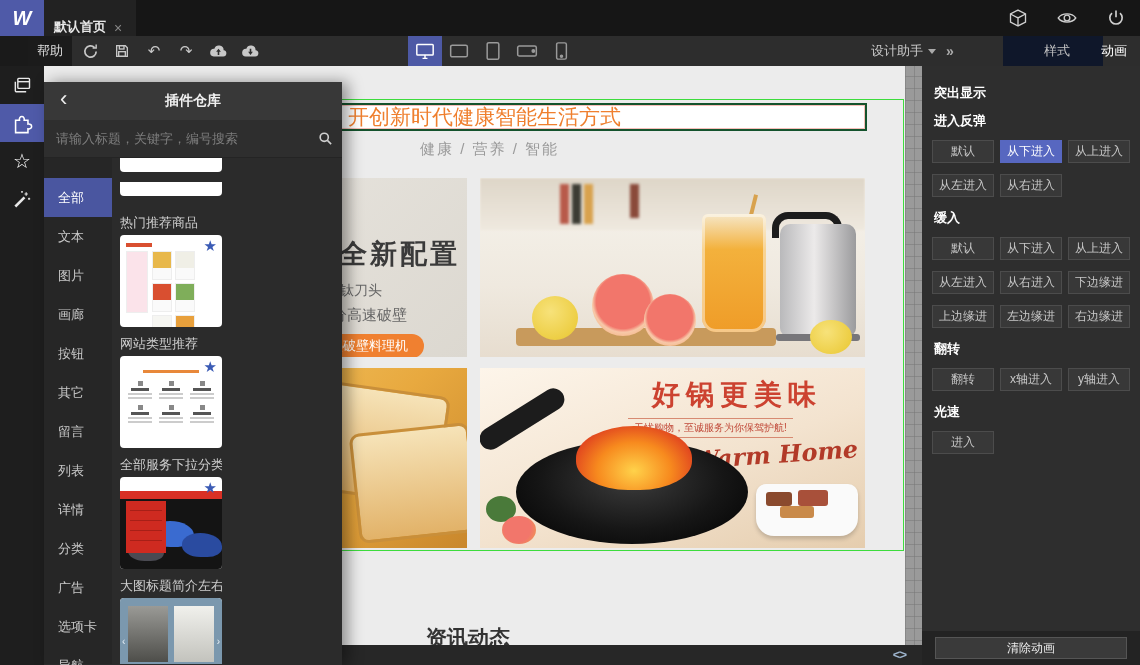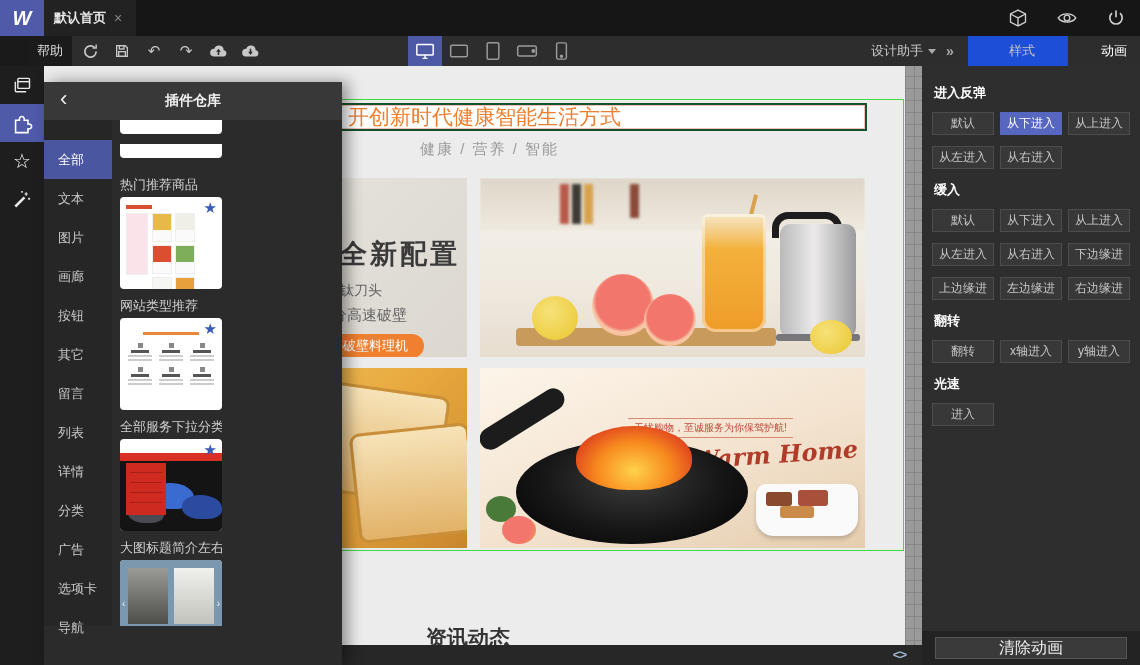--- a/index.html
+++ b/index.html
@@ -6,42 +6,42 @@
   html,body { width:1140px; height:665px; overflow:hidden; background:#1a1a1a;
               font-family:"Liberation Sans","DejaVu Sans",sans-serif; }
   #app { position:relative; width:1140px; height:665px; }
 
   
   #topbar { position:absolute; left:0; top:0; width:1140px; height:36px; background:#161616; }
   #logo { position:absolute; left:0; top:0; width:44px; height:36px; background:#4f5aa8;
           color:#fff; font-weight:bold; font-style:italic; font-size:20px;
           display:flex; align-items:center; justify-content:center; }
   #page-tab { position:absolute; left:44px; top:0; width:92px; height:36px; background:#222;
-              display:flex; align-items:center; gap:8px; padding:0 10px; }
+              display:flex; align-items:flex-end; gap:8px; padding:0 10px; }
   #page-tab .tab-title { color:#e8e8e8; font-size:13px; font-weight:bold; white-space:nowrap; }
   #page-tab .tab-close { color:#888; font-size:14px; cursor:pointer; }
   #topbar-right { position:absolute; right:14px; top:0; height:36px; display:flex; align-items:center; gap:28px; }
   .tb-icon svg { display:block; }
 
   
   #toolbar { position:absolute; left:0; top:36px; width:1140px; height:30px; background:#2d2d2d;margin-left:28px; }
   #help-btn { position:absolute; left:0; top:0; width:44px; height:30px; background:#1b1b1b;
               color:#ddd; font-size:13px; display:flex; align-items:center; justify-content:center; }
   #edit-icons { position:absolute; left:52px; top:0; height:30px; display:flex; align-items:center; gap:12px; }
   .ei { width:20px; height:20px; display:flex; align-items:center; justify-content:center; color:#c8c8c8; font-size:15px; }
   #device-strip { position:absolute; left:380px; top:0; height:30px; display:flex; align-items:center; }
   .device { width:34px; height:30px; display:flex; align-items:center; justify-content:center; }
   .device.selected { background:#4d59a5; }
   #assistant { position:absolute; left:843px; top:0; height:30px; display:flex; align-items:center; gap:5px;
                color:#c8c8c8; font-size:13px; }
   .caret-down { width:0; height:0; border-left:4px solid transparent; border-right:4px solid transparent;
                 border-top:5px solid #aaa; display:inline-block; }
   #more-btn { position:absolute; left:918px; top:0; height:30px; display:flex; align-items:center;
               color:#aaa; font-size:14px; font-weight:bold; }
-  #tab-style { position:absolute; left:940px; top:0; width:100px; height:30px; background:#1d4ed8;
+  #tab-style { position:absolute; left:975px; top:0; width:100px; height:30px; background:#0f172a;
                color:#c4c4c4; font-size:13px; display:flex; align-items:center; justify-content:center;padding-left:8px; }
   #tab-anim { position:absolute; left:1032px; top:0; width:108px; height:30px;
               color:#fff; font-size:13px; display:flex; align-items:center; justify-content:center; }
 
   
   #sidebar { position:absolute; left:0; top:66px; width:44px; height:599px; background:#1e1e1e; }
   .sb-item { width:44px; height:38px; display:flex; align-items:center; justify-content:center; color:#fff; }
   .sb-item.selected { background:#4f5aa8; }
   .sb-star { font-size:20px; color:#fff; }
 
@@ -175,21 +175,21 @@
   #anim-panel { position:absolute; left:922px; top:66px; width:218px; height:599px; background:#2e2e2e; }
   #anim-scroll { position:absolute; inset:0 0 34px 0; padding:10px 10px 0 10px; overflow:hidden; }
   .sec-title { color:#fff; font-size:13px; font-weight:bold; margin:8px 0 10px 2px; }
   .btn-grid { display:flex; flex-wrap:wrap; gap:11px 6px; margin-bottom:12px; }
   .abtn { width:62px; height:23px; background:#383838; border:1px solid #4c4c4c; color:#c8c8c8;
           font-size:12px; display:flex; align-items:center; justify-content:center; }
   .abtn.selected { background:#5767c0; border-color:#5767c0; color:#fff; }
   #anim-footer { position:absolute; left:0; bottom:0; width:218px; height:34px; background:#232323;
                  display:flex; align-items:center; justify-content:center; }
   #clear-anim { width:192px; height:22px; background:#3a3a3a; border:1px solid #555; color:#eee;
-                font-size:16px; display:flex; align-items:center; justify-content:center; }
+                font-size:12px; display:flex; align-items:center; justify-content:center; }
 </style>
 </head>
 <body>
 
 <div id="app">
 
   <div id="topbar">
     <div id="logo">W</div>
     <div id="page-tab">
       <span class="tab-title">默认首页</span>
@@ -345,20 +345,21 @@
       <div class="lemon" style="left:52px;top:118px;width:46px;height:44px;"></div>
       <div class="lemon" style="left:330px;top:142px;width:42px;height:34px;"></div>
     </div>
 
     <div id="photo-toast">
       <div class="toast" style="left:150px;top:20px;width:130px;height:110px;transform:rotate(8deg);"></div>
       <div class="toast" style="left:190px;top:60px;width:120px;height:110px;transform:rotate(-6deg);"></div>
     </div>
 
     <div id="banner-wok">
+      <div class="wok-title">好锅更美味</div>
       <div class="wok-tagline">无忧购物，至诚服务为你保驾护航!</div>
       <div class="wok-script">Warm Home</div>
       <div class="wok-handle"></div>
       <div class="wok-pan"></div>
       <div class="wok-flame"></div>
       <div class="wok-plate">
         <div class="food-bit" style="left:10px;top:8px;width:26px;height:14px;background:#8a4a2e;"></div>
         <div class="food-bit" style="left:42px;top:6px;width:30px;height:16px;background:#a8503a;"></div>
         <div class="food-bit" style="left:24px;top:22px;width:34px;height:12px;background:#c98a4a;"></div>
       </div>
@@ -371,20 +372,29 @@
     <div id="scrollstrip"></div>
     <div id="bottombar">
       <span id="code-toggle">&lt;&gt;</span>
     </div>
   </div>
 
   <div id="plugin-panel">
     <div id="pp-header">
       <span id="pp-back">‹</span>
       <span id="pp-title">插件仓库</span>
+    </div>
+    <div id="pp-search">
+      <input placeholder="请输入标题，关键字，编号搜索" style="">
+      <span class="search-ic">
+        <svg width="15" height="15" viewBox="0 0 24 24" fill="none" stroke="#d0d0d0" stroke-width="2.6">
+          <circle cx="10" cy="10" r="6.5"></circle>
+            <path d="M15 15 L21 21"></path>
+        </svg>
+      </span>
     </div>
     <div id="pp-body">
       <div id="pp-cats">
         <div class="cat selected">全部</div>
         <div class="cat">文本</div>
         <div class="cat">图片</div>
         <div class="cat">画廊</div>
         <div class="cat">按钮</div>
         <div class="cat">其它</div>
         <div class="cat">留言</div>
@@ -526,20 +536,21 @@
           </div>
 
         </div>
       </div>
     </div>
   </div>
 
   <div id="anim-panel">
     <div id="anim-scroll">
 
+      <div class="sec-title">突出显示</div>
 
       <div class="sec-title">进入反弹</div>
       <div class="btn-grid">
         <div class="abtn">默认</div>
         <div class="abtn selected">从下进入</div>
         <div class="abtn">从上进入</div>
         <div class="abtn">从左进入</div>
         <div class="abtn">从右进入</div>
       </div>
 

